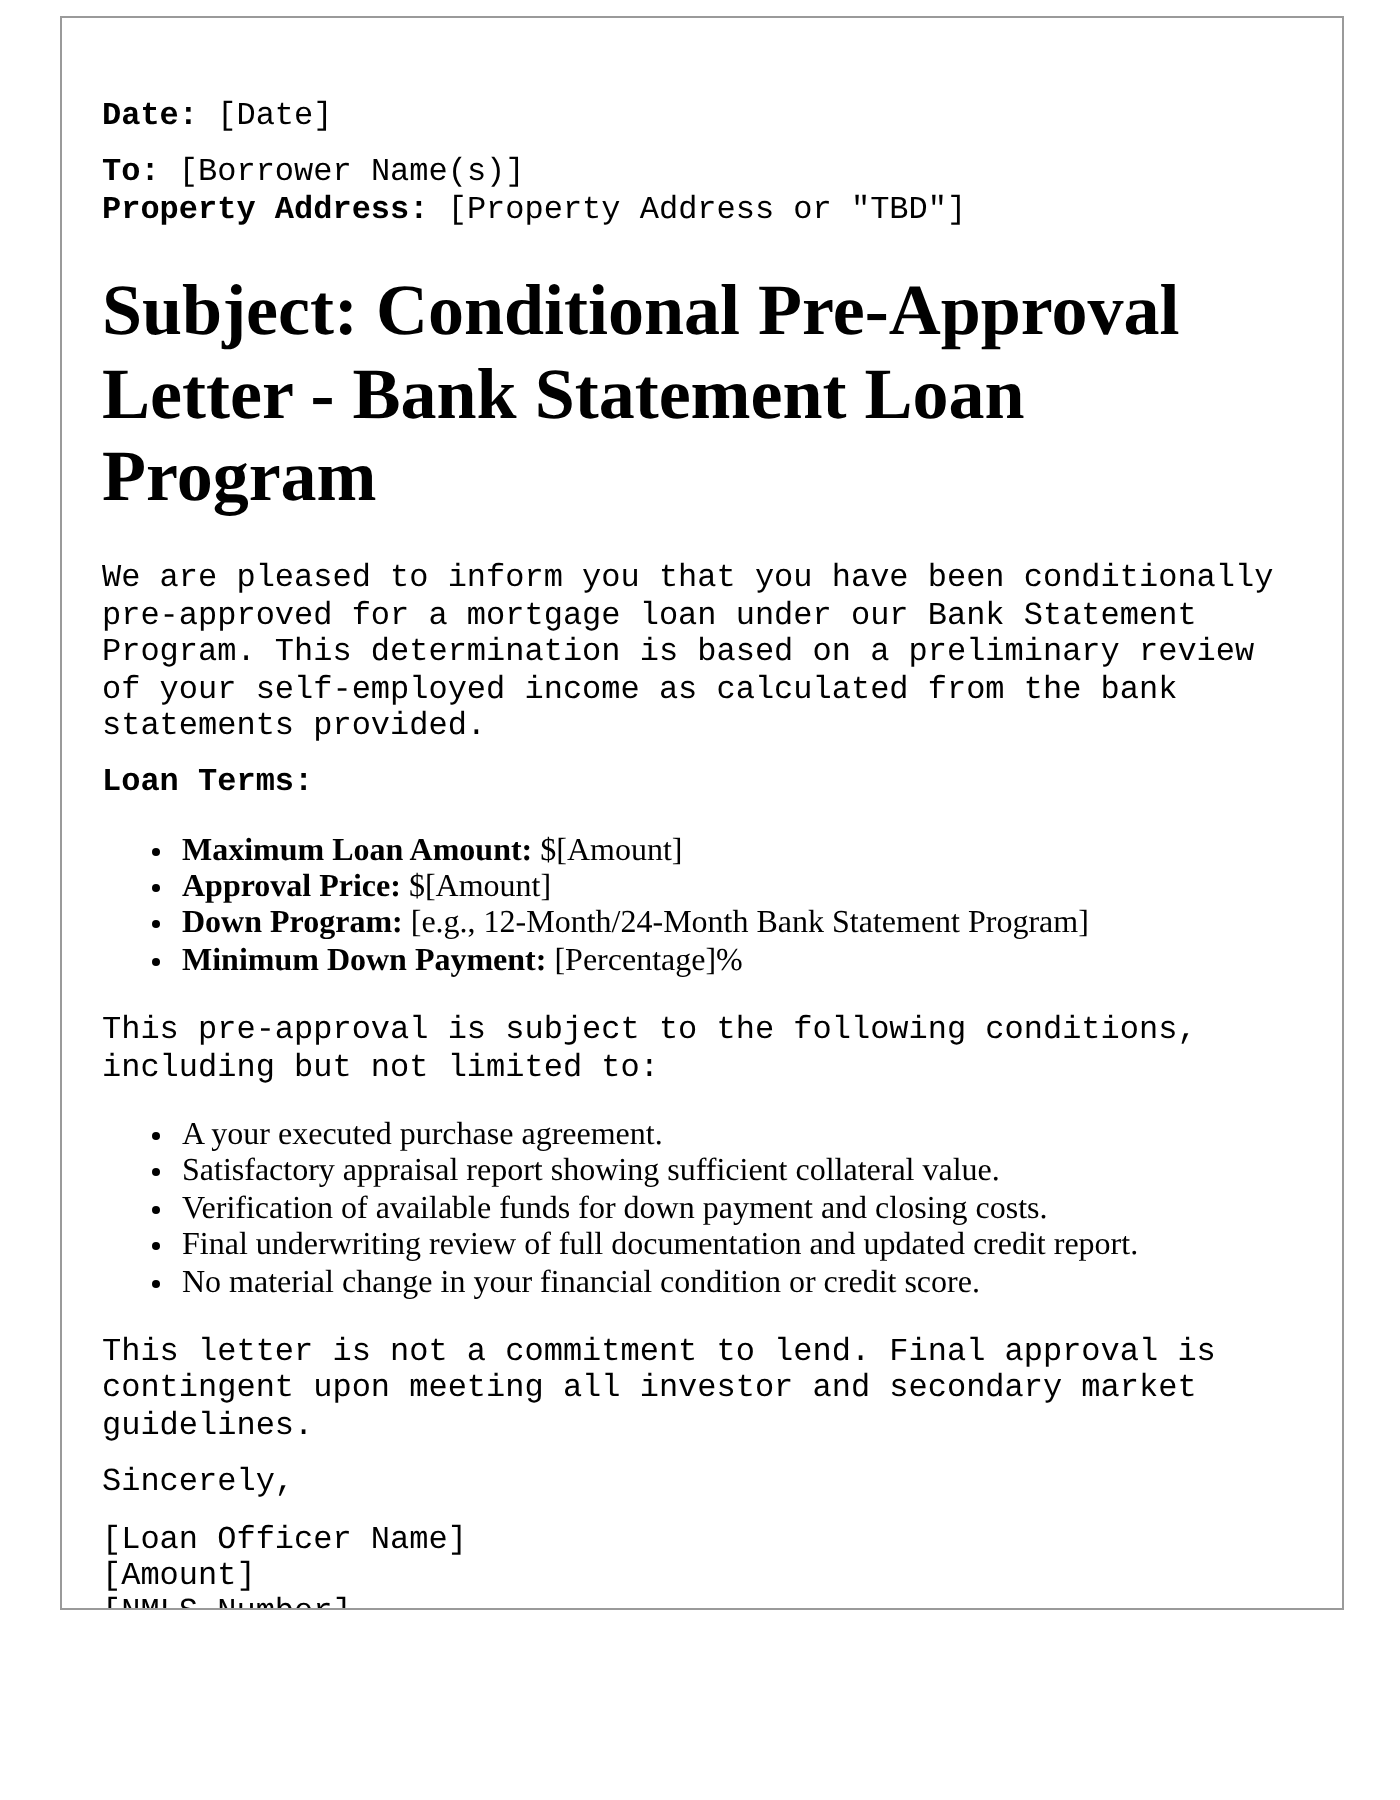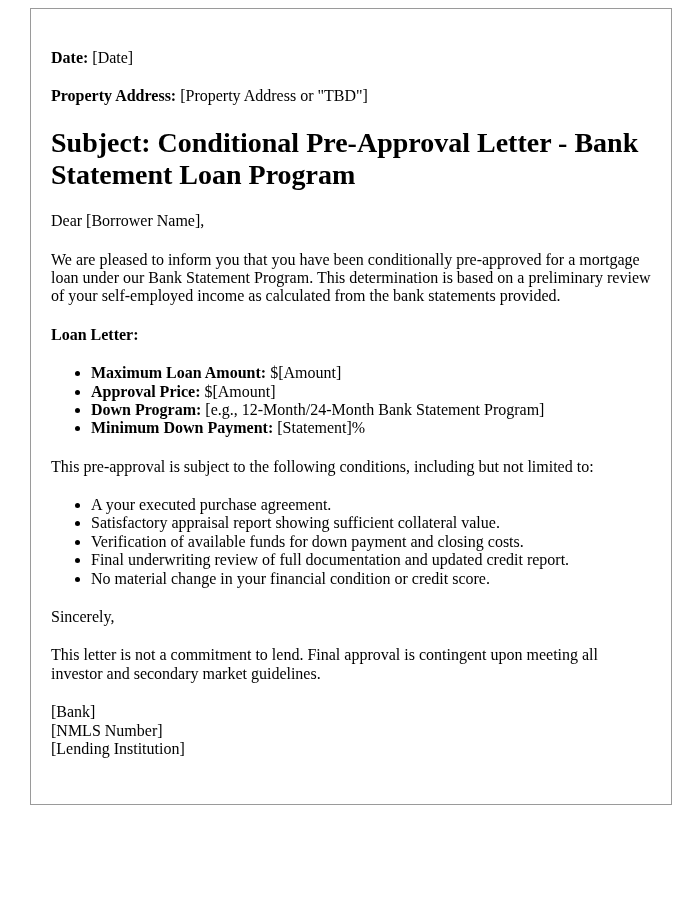--- a/index.html
+++ b/index.html
@@ -24,27 +24,28 @@
     border: 1px solid #9a9a9a;
     background: #ffffff;
     padding: 40px 20px 0 20px;
     overflow: hidden;
   }
   .doc {
     font-size: 16px;
     line-height: 1.15;
   }
   .doc p {
-    margin: 20px 0;
+    margin: 10px 0;
+    font-family: Liberation Mono, monospace;
   }
   .doc p.first {
     margin-top: 0;
   }
   .doc h1 {
-    font-size: 28px;
+    font-size: 36px;
     line-height: 1.15;
     font-weight: bold;
     margin: 21px 0;
   }
   .doc ul {
     margin: 16px 0;
     padding-left: 40px;
   }
   .doc li {
     margin: 0;
@@ -62,69 +63,73 @@
 <div class="doc-frame">
   <div class="doc">
 
     <p class="first">
       <span class="label">Date:</span>
       <span>[Date]</span>
     </p>
 
     <p>
       <span class="sig-line">
+        <span class="label">To:</span>
+        <span>[Borrower Name(s)]</span>
+      </span>
+      <span class="sig-line">
         <span class="label">Property Address:</span>
         <span>[Property Address or "TBD"]</span>
       </span>
     </p>
 
     <h1>Subject: Conditional Pre-Approval Letter - Bank Statement Loan Program</h1>
 
-    <p>Dear [Borrower Name],</p>
 
     <p>We are pleased to inform you that you have been conditionally pre-approved for a mortgage loan under our Bank Statement Program. This determination is based on a preliminary review of your self-employed income as calculated from the bank statements provided.</p>
 
     <p>
-      <span class="label">Loan Letter:</span>
+      <span class="label">Loan Terms:</span>
     </p>
 
     <ul>
       <li>
         <span class="label">Maximum Loan Amount:</span>
         <span>$[Amount]</span>
       </li>
       <li>
         <span class="label">Approval Price:</span>
         <span>$[Amount]</span>
       </li>
       <li>
         <span class="label">Down Program:</span>
         <span>[e.g., 12-Month/24-Month Bank Statement Program]</span>
       </li>
       <li>
         <span class="label">Minimum Down Payment:</span>
-        <span>[Statement]%</span>
+        <span>[Percentage]%</span>
       </li>
     </ul>
 
 
     <p>This pre-approval is subject to the following conditions, including but not limited to:</p>
 
     <ul>
       <li>A your executed purchase agreement.</li>
       <li>Satisfactory appraisal report showing sufficient collateral value.</li>
       <li>Verification of available funds for down payment and closing costs.</li>
       <li>Final underwriting review of full documentation and updated credit report.</li>
       <li>No material change in your financial condition or credit score.</li>
     </ul>
 
+    <p>This letter is not a commitment to lend. Final approval is contingent upon meeting all investor and secondary market guidelines.</p>
+
     <p>Sincerely,</p>
 
-    <p>This letter is not a commitment to lend. Final approval is contingent upon meeting all investor and secondary market guidelines.</p>
-
     <p>
-      <span class="sig-line">[Bank]</span>
+      <span class="sig-line">[Loan Officer Name]</span>
+      <span class="sig-line">[Amount]</span>
       <span class="sig-line">[NMLS Number]</span>
       <span class="sig-line">[Lending Institution]</span>
     </p>
 
   </div>
 </div>
 
 </body></html>

